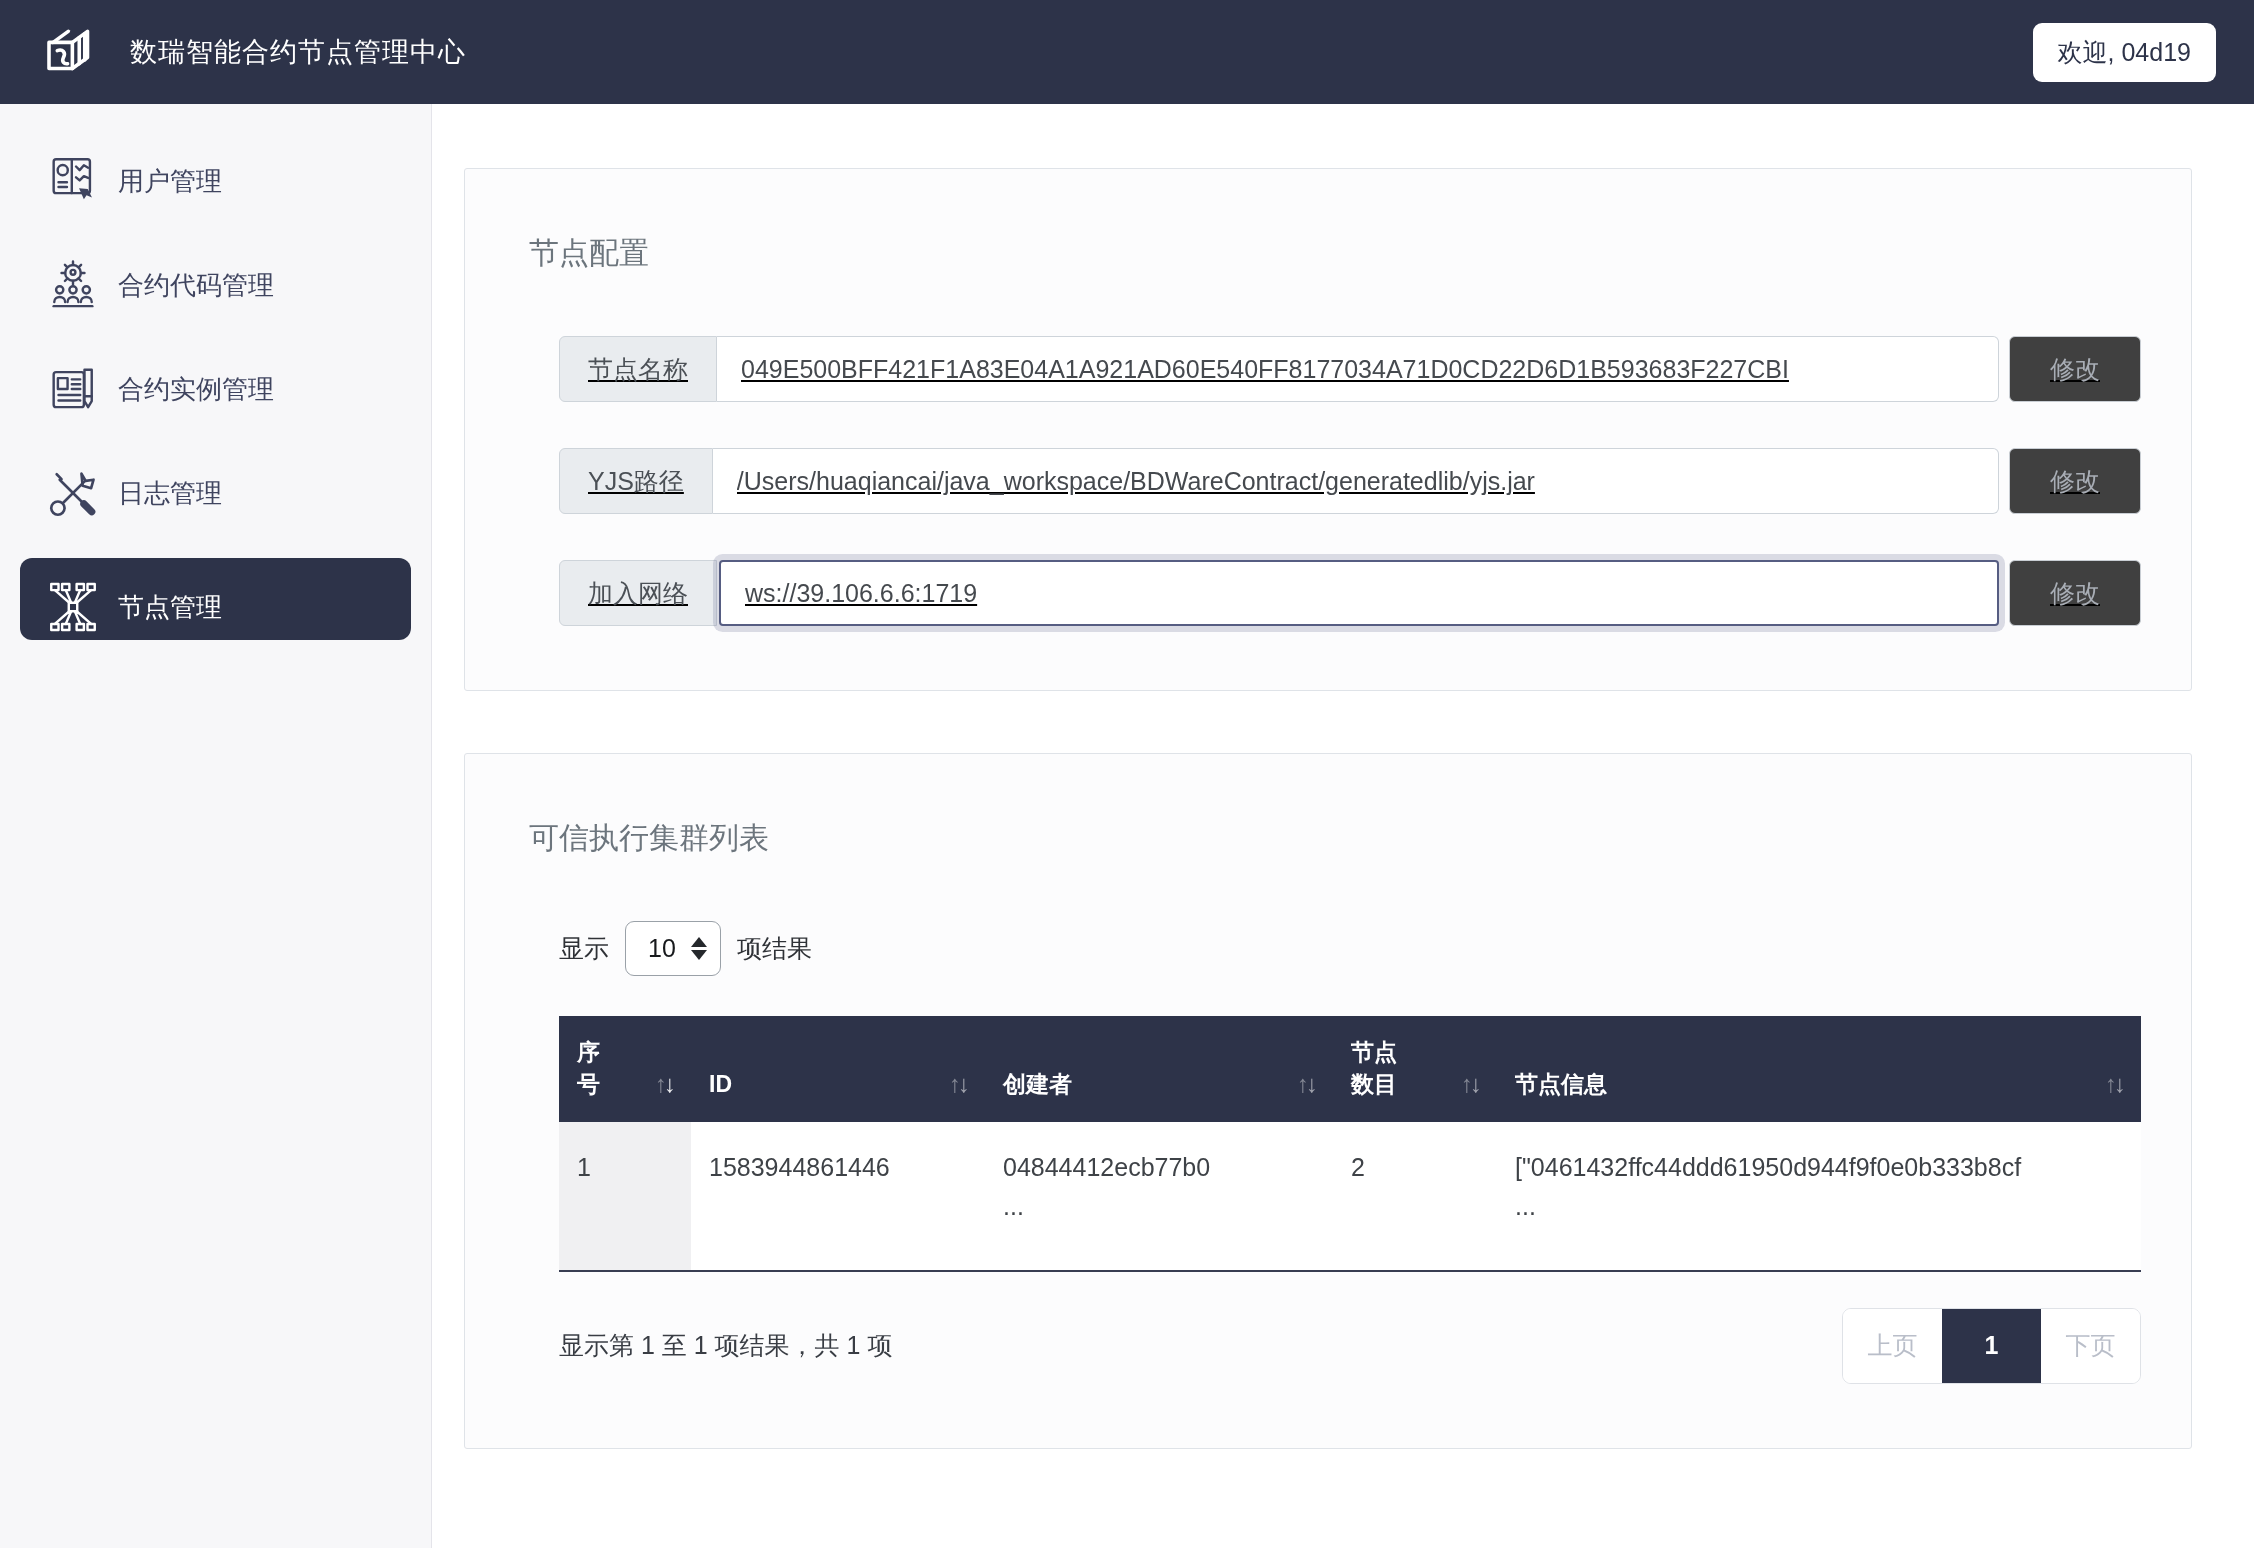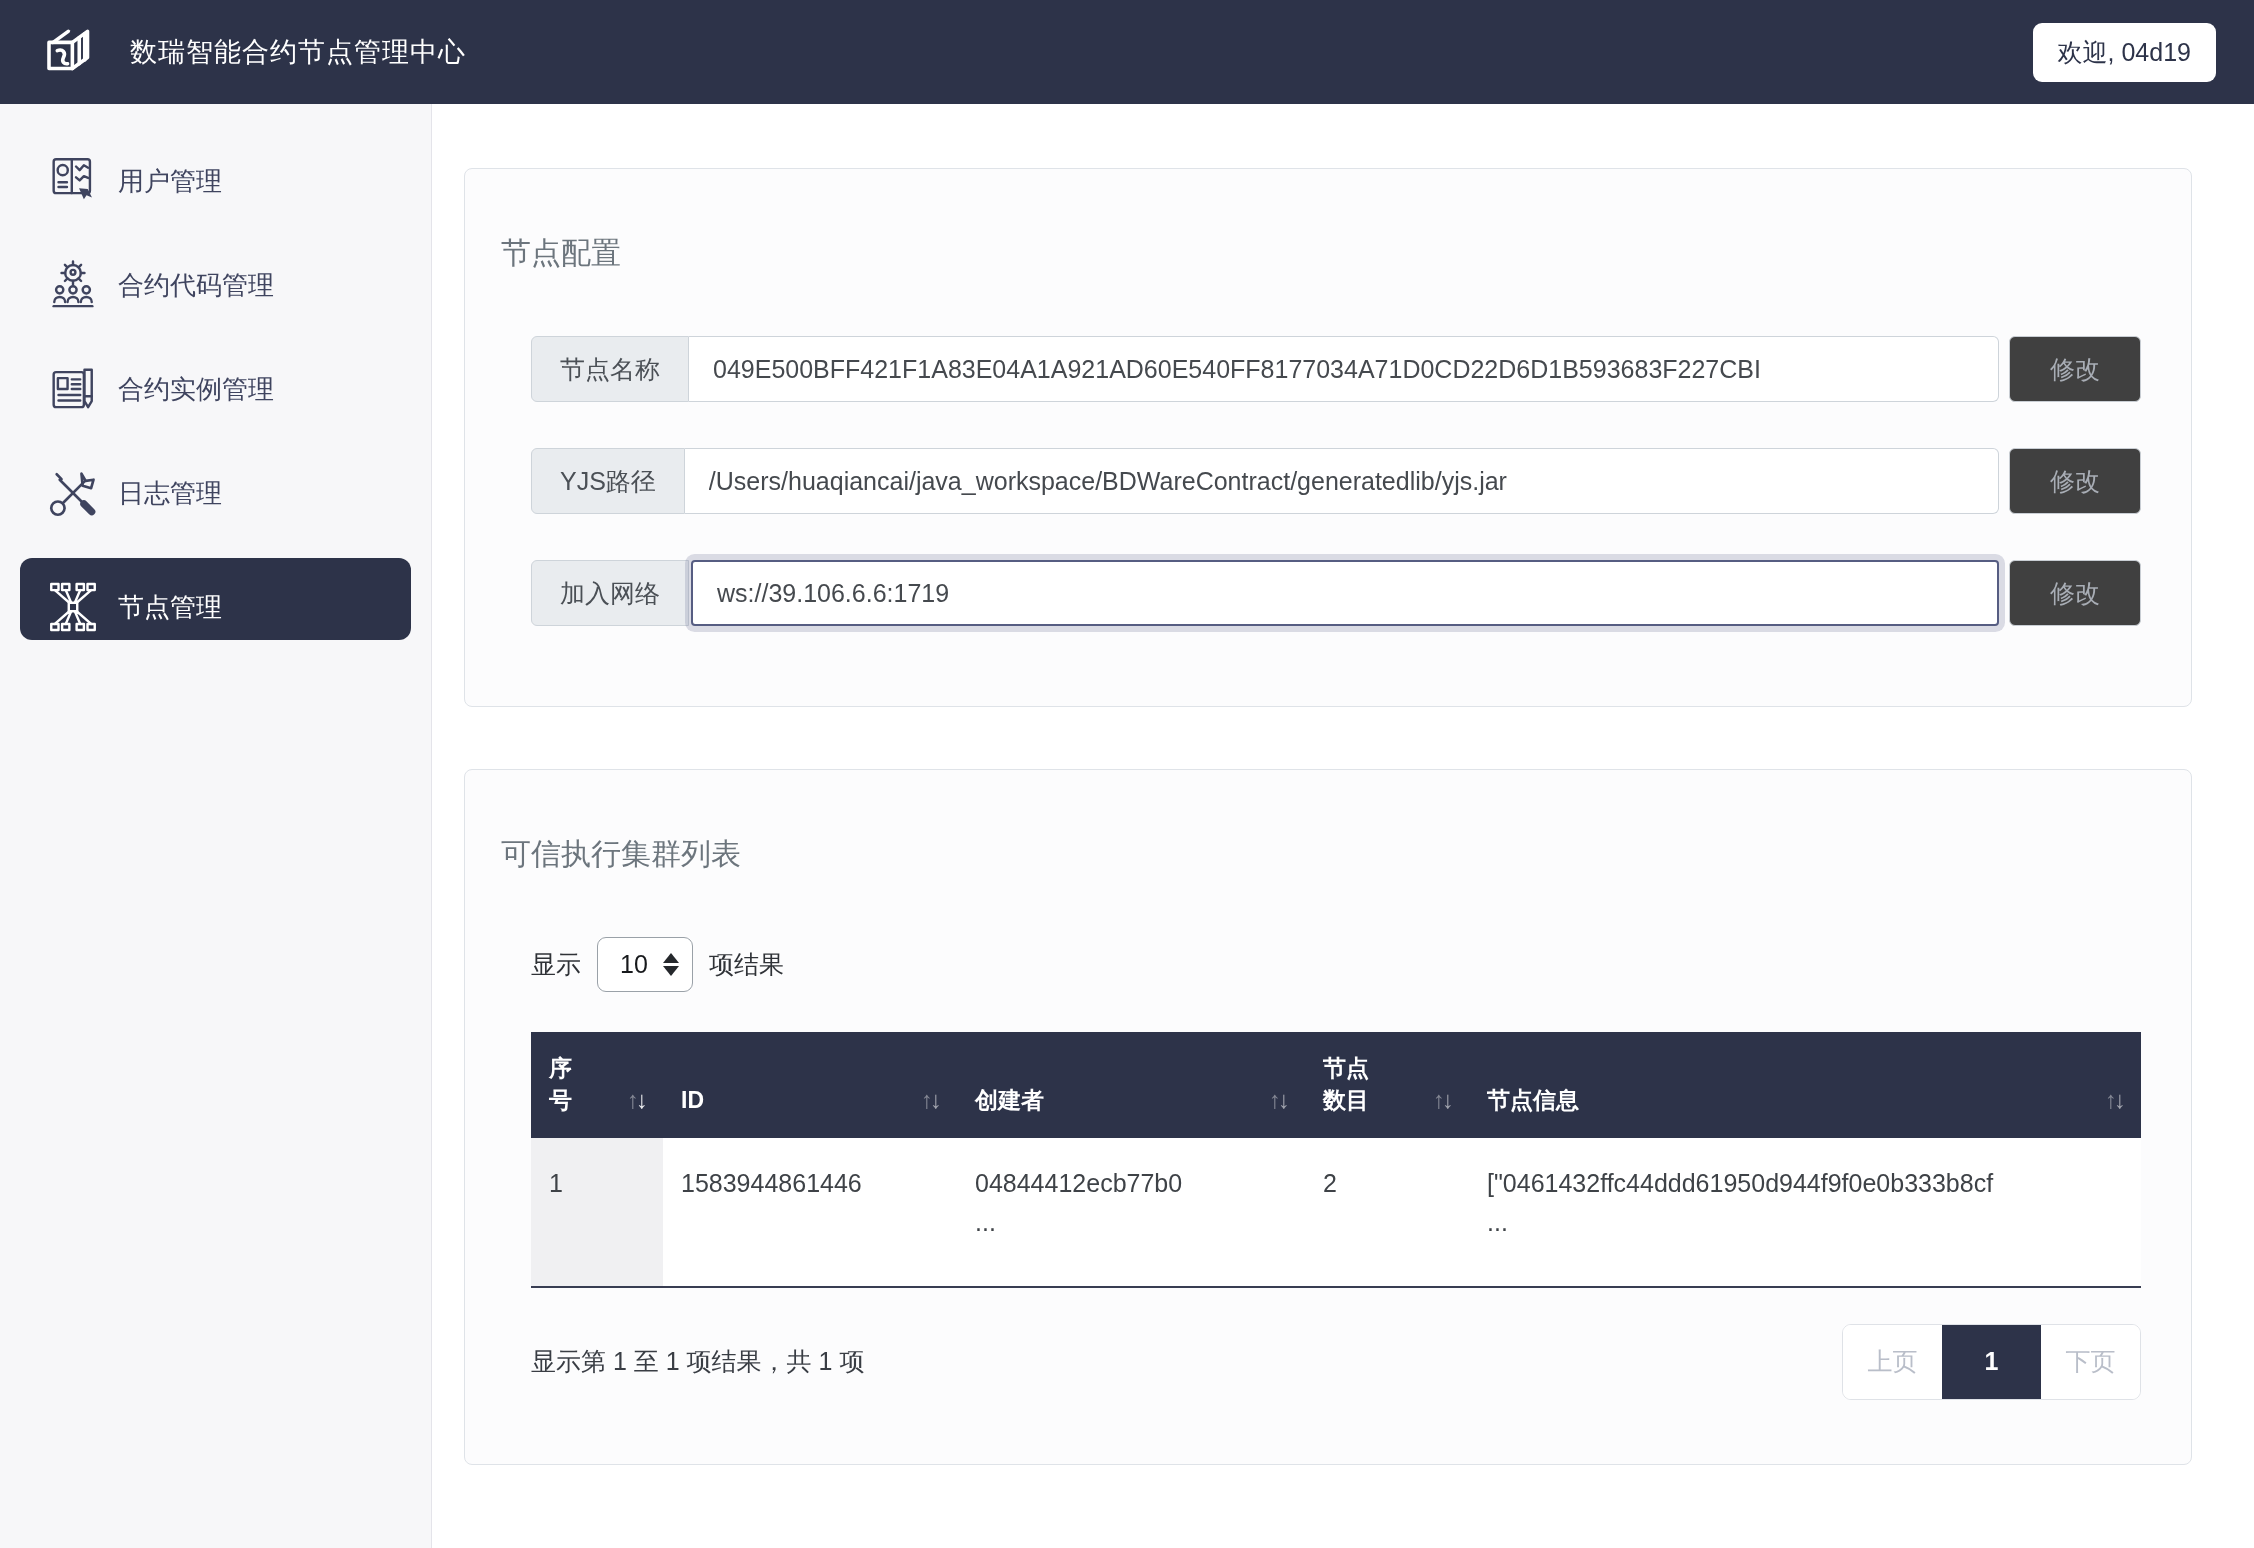--- a/index.html
+++ b/index.html
@@ -19,26 +19,26 @@
   .side-item { margin:0 20px 26px 20px; padding:10px 24px; border-radius:12px; font-size:26px;
                color:#3f445f; line-height:1.55; cursor:pointer; }
   .side-item.active { background:#2d3349; color:#fff; padding-top:20px; padding-bottom:4px; }
   .side-icon { display:inline-flex; width:58px; height:58px; vertical-align:middle; margin-right:16px; }
   .side-icon svg { width:100%; height:100%; }
   .side-label { vertical-align:middle; }
 
   main { flex:1; padding:64px 62px 0 32px; }
 
   
-  .card { background:#fcfcfd; border:1px solid #dfe3e8; border-radius:8px; padding:56px 46px 64px 22px; }
+  .card { background:#fcfcfd; border:1px solid #dfe3e8; border-radius:3px; padding:56px 46px 64px 50px; }
   .card-1 { margin-bottom:62px; }
   .card-title { font-size:30px; font-weight:400; color:#6c757d; margin:8px 0 62px 14px; }
 
   
-  .cfg-rows { margin:0 4px 16px 44px; }
+  .cfg-rows { margin:0 4px 0 44px;text-decoration:underline; }
   .cfg-row { display:flex; align-items:stretch; height:66px; margin-bottom:46px; }
   .cfg-row:last-child { margin-bottom:0; }
   .addon { display:flex; align-items:center; padding:0 28px; background:#e9ecef; border:1px solid #ced4da;
            border-radius:6px 0 0 6px; font-size:25px; color:#4b5056; white-space:nowrap; }
   .cfg-input { flex:1; min-width:0; border:1px solid #ced4da; border-left:none; border-radius:0 6px 6px 0;
                font-size:25px; color:#45494e; padding:0 24px; font-family:inherit; background:#fff; outline:none; }
   .cfg-input.focused { border:2px solid #565d82; border-radius:4px; margin-left:2px;
                        box-shadow:0 0 0 6px rgba(115,121,155,0.25); position:relative; z-index:1; }
   .modify-btn { margin-left:10px; width:132px; background:#404040; border:1px solid #c9ced4; border-radius:6px;
                 font-size:25px; color:#a8adb5; font-family:inherit; cursor:pointer; flex:none; }

